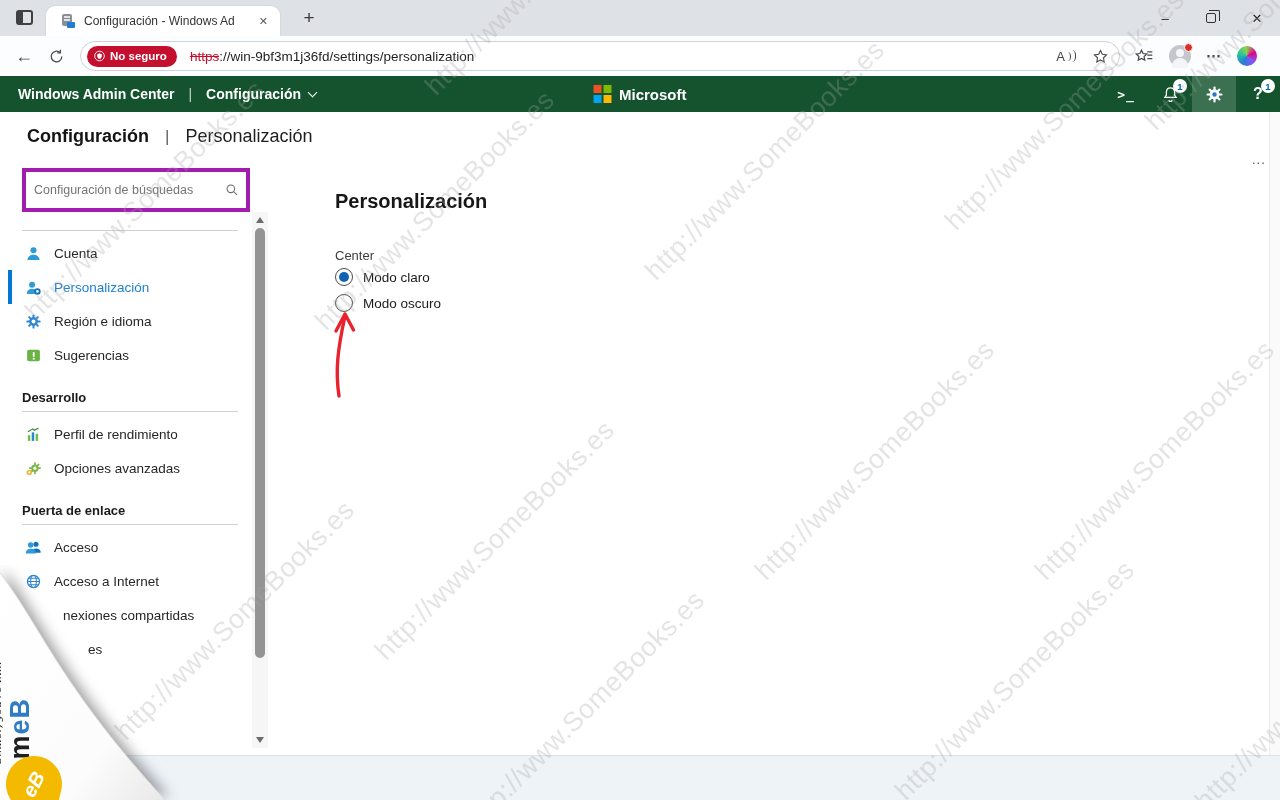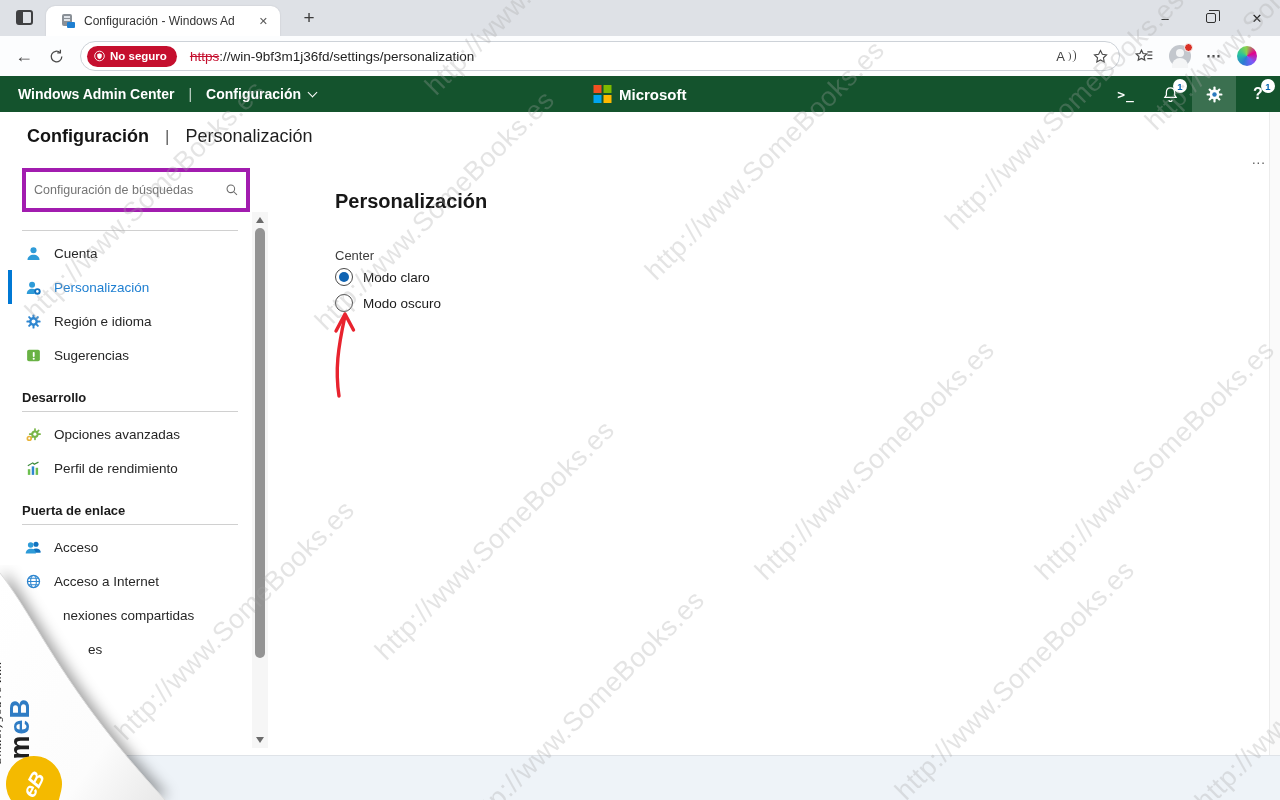--- a/index.html
+++ b/index.html
@@ -309,43 +309,43 @@
               </svg>
           </span>
           <span class="slabel">Sugerencias</span>
         </div>
 
         <div class="sec-title">Desarrollo</div>
         <div class="sec-line"></div>
         <div class="sitem">
           <span class="sicon">
             <svg viewBox="0 0 24 24" width="17" height="17">
+                <rect x="4" y="13" width="3.5" height="8" fill="#6cbf4e"></rect>
+                <rect x="9.5" y="9" width="3.5" height="12" fill="#2e86d0"></rect>
+                <rect x="15" y="11" width="3.5" height="10" fill="#6cbf4e"></rect>
+                <path d="M4 8l7-4 2 2 6-3" stroke="#3a8a3a" stroke-width="1.6" fill="none"></path>
+              </svg>
+          </span>
+          <span class="slabel">Perfil de rendimiento</span>
+        </div>
+        <div class="sitem">
+          <span class="sicon">
+            <svg viewBox="0 0 24 24" width="17" height="17">
                 <g fill="#7ab648">
                   <rect x="12.9" y="3" width="2.4" height="17" rx="1" transform="rotate(45 14 11.5)"></rect>
                   <rect x="12.9" y="3" width="2.4" height="17" rx="1" transform="rotate(90 14 11.5)"></rect>
                   <rect x="12.9" y="3" width="2.4" height="17" rx="1"></rect>
                   <circle cx="14" cy="11.5" r="5.2"></circle>
                 </g>
                 <circle cx="14" cy="11.5" r="2.2" fill="#fff"></circle>
                 <circle cx="6" cy="17.5" r="3.8" fill="#e8b339"></circle>
                 <circle cx="6" cy="17.5" r="1.5" fill="#fff"></circle>
               </svg>
           </span>
           <span class="slabel">Opciones avanzadas</span>
-        </div>
-        <div class="sitem">
-          <span class="sicon">
-            <svg viewBox="0 0 24 24" width="17" height="17">
-                <rect x="4" y="13" width="3.5" height="8" fill="#6cbf4e"></rect>
-                <rect x="9.5" y="9" width="3.5" height="12" fill="#2e86d0"></rect>
-                <rect x="15" y="11" width="3.5" height="10" fill="#6cbf4e"></rect>
-                <path d="M4 8l7-4 2 2 6-3" stroke="#3a8a3a" stroke-width="1.6" fill="none"></path>
-              </svg>
-          </span>
-          <span class="slabel">Perfil de rendimiento</span>
         </div>
 
         <div class="sec-title">Puerta de enlace</div>
         <div class="sec-line"></div>
         <div class="sitem">
           <span class="sicon">
             <svg viewBox="0 0 24 24" width="17" height="17">
                 <circle cx="15.5" cy="7.5" r="3.6" fill="#1173c0"></circle>
                 <path d="M9 19.5c0-3.8 3-6.1 6.8-6.1 3 0 5.7 1.5 6.2 4.4v1.7z" fill="#1173c0"></path>
                 <circle cx="8" cy="8.5" r="3.9" fill="#2e9bd8"></circle>

